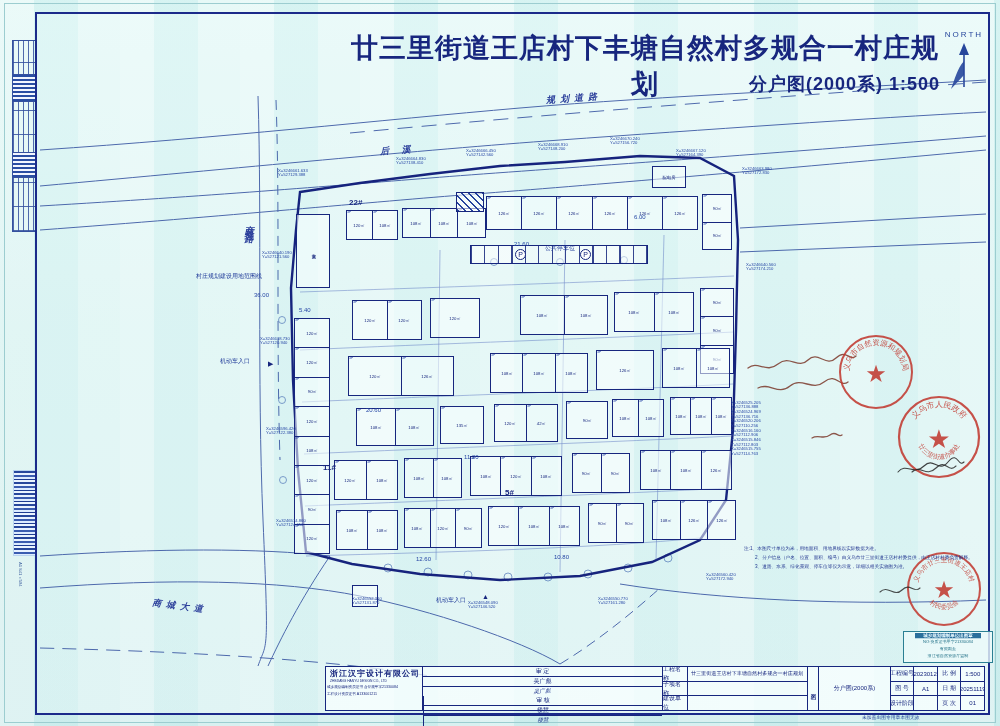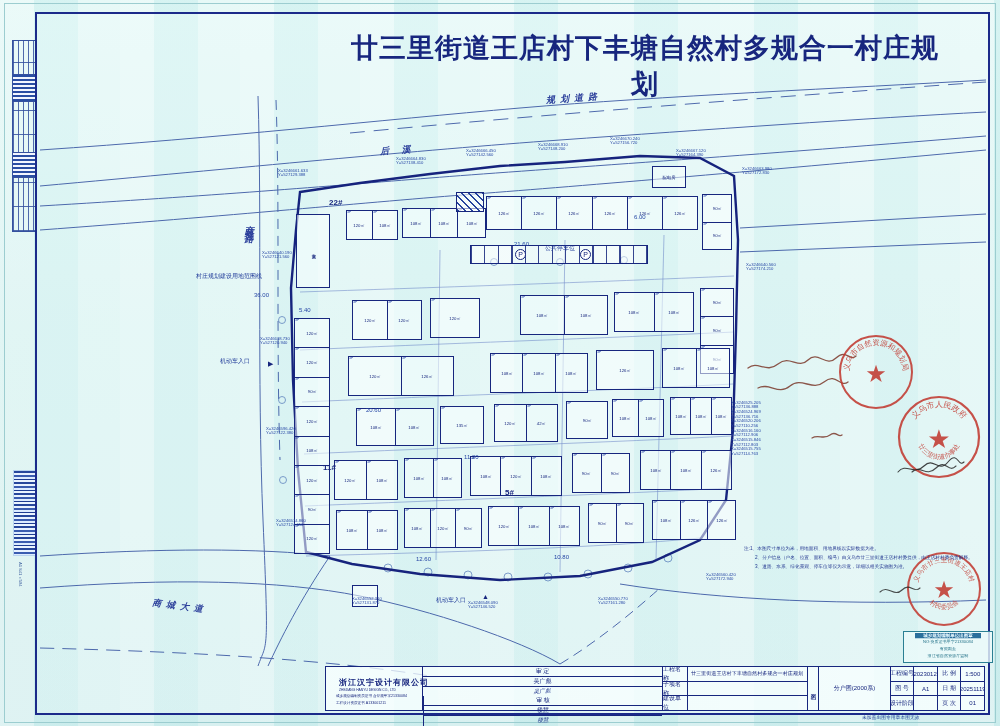--- a/index.html
+++ b/index.html
@@ -54,21 +54,21 @@
   #notes div{font-size:6px;transform:scale(.78);transform-origin:0 0;white-space:nowrap;}
   #cert-stamp{position:absolute;left:903px;top:631px;width:88px;border:1.2px solid #2a7f93;background:rgba(235,250,250,.8);
      text-align:center;color:#1f6f86;padding:1px 0;}
   #cert-stamp .l{font-size:6px;transform:scale(.68);transform-origin:50% 0;white-space:nowrap;line-height:1.15;}
   #cert-stamp .l.hd{font-weight:bold;background:#2a6f9c;color:#eafbff;transform:scale(.75);}
   
   #titleblock{position:absolute;left:325px;top:666px;width:660px;height:45px;border:1.6px solid #17267e;background:rgba(248,255,255,.75);
      display:flex;box-sizing:border-box;font-size:6px;color:#17267e;}
   #titleblock .col{box-sizing:border-box;border-left:1px solid #17267e;display:flex;flex-direction:column;}
   #titleblock .col:first-child{border-left:none;}
-  #tb-logo{width:96px;padding:10px;position:relative;}
+  #tb-logo{width:96px;padding:1px;position:relative;}
   #tb-logo .cname{font-weight:bold;font-size:8px;letter-spacing:1px;white-space:nowrap;}
   #tb-logo .cen{font-size:6px;transform:scale(.55);transform-origin:0 0;white-space:nowrap;}
   #tb-logo .cert{font-size:6px;transform:scale(.6);transform-origin:0 0;white-space:nowrap;line-height:1.1;}
   #persons{display:flex;width:252px;}
   #persons .pc{flex:1;display:flex;flex-direction:column;border-left:1px solid #17267e;}
   #persons .pc:first-child{border-left:none;}
   #persons .r{flex:1;display:flex;align-items:center;justify-content:center;border-top:1px solid #17267e;overflow:hidden;white-space:nowrap;}
   #persons .r:first-child{border-top:none;}
   #persons .sig{font-style:italic;font-family:"DejaVu Serif","Liberation Serif",serif;transform:rotate(-4deg) scale(.95);color:#24388f;}
   #proj-labels{width:26px;}
@@ -146,20 +146,29 @@
       <path d="M304,454 C440,448 620,442 731,436"></path>
       <path d="M305,506 C450,500 620,494 728,488"></path>
       <path d="M306,556 C450,552 600,548 700,538"></path>
       <path d="M440,250 L436,560"></path>
       <path d="M565,240 L560,572"></path>
       <path d="M664,235 L656,560"></path>
     </g>
   </svg>
 
   <div id="page-title">廿三里街道王店村下丰塘自然村多规合一村庄规划</div>
+  <div id="page-subtitle">分户图(2000系)  1:500</div>
+  <div id="north">
+    <div class="nl">NORTH</div>
+    <svg width="40" height="52" viewBox="0 0 40 52">
+      <path d="M20,4 L15,16 H25 Z" fill="#27479c"></path>
+      <path d="M20,10 L20,48" stroke="#27479c" stroke-width="1.6"></path>
+      <path d="M20,22 C13,30 11,40 7,50 L20,36 Z" fill="#27479c" opacity="0.9"></path>
+    </svg>
+  </div>
 
   <div id="map-layer">
       <div class="plot" style="left: 346px; top: 210px; width: 52px; height: 30px;">
         <div class="cell">
           <span class="fl">3F</span>
           <span class="lab">120㎡</span>
         </div>
         <div class="cell">
           <span class="fl">3F</span>
           <span class="lab">108㎡</span>
@@ -538,21 +547,21 @@
       <div class="maplabel" style="left: 545px; top: 236px;"><span class="micro s8">公共停车位</span></div>
       <div class="roadlabel" style="left: 546px; top: 92px; transform: rotate(-4deg);">规划道路</div>
       <div class="roadlabel" style="left: 380px; top: 144px; transform: rotate(-4deg);">后  溪</div>
       <div class="roadlabel" style="left: 152px; top: 600px; transform: rotate(7deg);">商城大道</div>
       <div class="roadlabel vtext" style="left: 242px; top: 218px; letter-spacing: 3px;">商苑北路</div>
       <div class="maplabel" style="left: 196px; top: 264px;"><span class="micro s7">村庄规划建设用地范围线</span></div>
       <div class="maplabel" style="left: 220px; top: 349px;"><span class="micro s8">机动车入口</span></div>
       <div class="maplabel" style="left: 268px; top: 352px;"><span style="font-size:7px;color:#17267e;">▶</span></div>
       <div class="maplabel" style="left: 436px; top: 588px;"><span class="micro s8">机动车入口</span></div>
       <div class="maplabel" style="left: 482px; top: 585px;"><span style="font-size:7px;color:#17267e;">▲</span></div>
-      <div class="blockno" style="left: 329px; top: 198px;">22#</div>
+      <div class="blockno" style="left: 349px; top: 198px;">22#</div>
       <div class="blockno" style="left: 323px; top: 463px;">11#</div>
       <div class="blockno" style="left: 505px; top: 488px;">5#</div>
       <div class="dim" style="left: 254px; top: 283px;"><span class="micro s7">36.00</span></div>
       <div class="dim" style="left: 366px; top: 398px;"><span class="micro s7">20.60</span></div>
       <div class="dim" style="left: 464px; top: 445px;"><span class="micro s7">11.20</span></div>
       <div class="dim" style="left: 416px; top: 547px;"><span class="micro s7">12.60</span></div>
       <div class="dim" style="left: 554px; top: 545px;"><span class="micro s7">10.80</span></div>
       <div class="dim" style="left: 514px; top: 232px;"><span class="micro s7">21.60</span></div>
       <div class="dim" style="left: 634px; top: 205px;"><span class="micro s7">6.00</span></div>
       <div class="dim" style="left: 299px; top: 298px;"><span class="micro s7">5.40</span></div>

